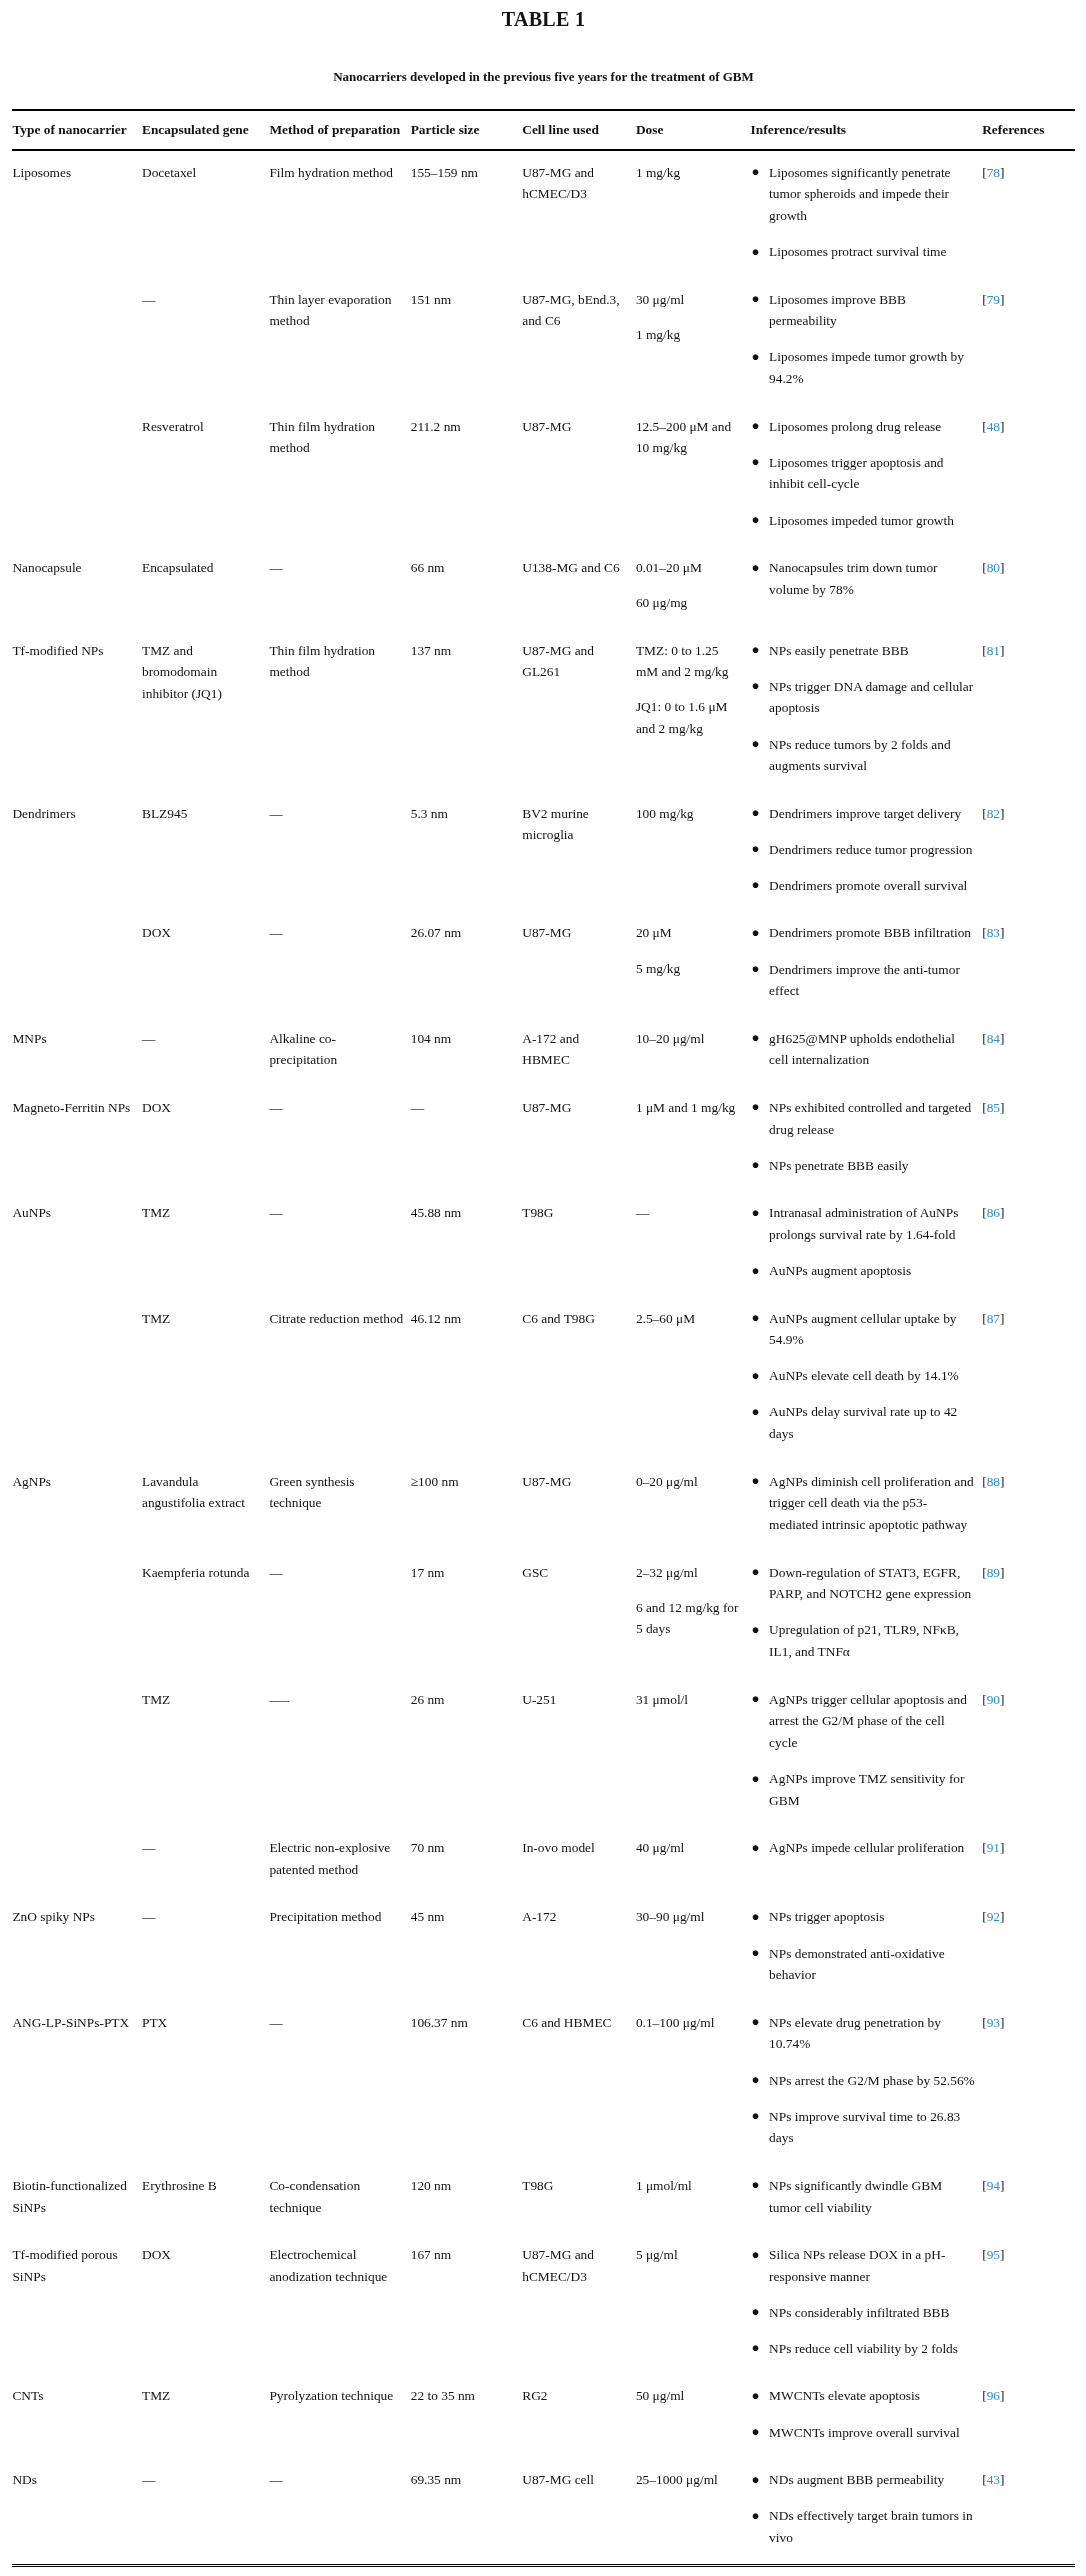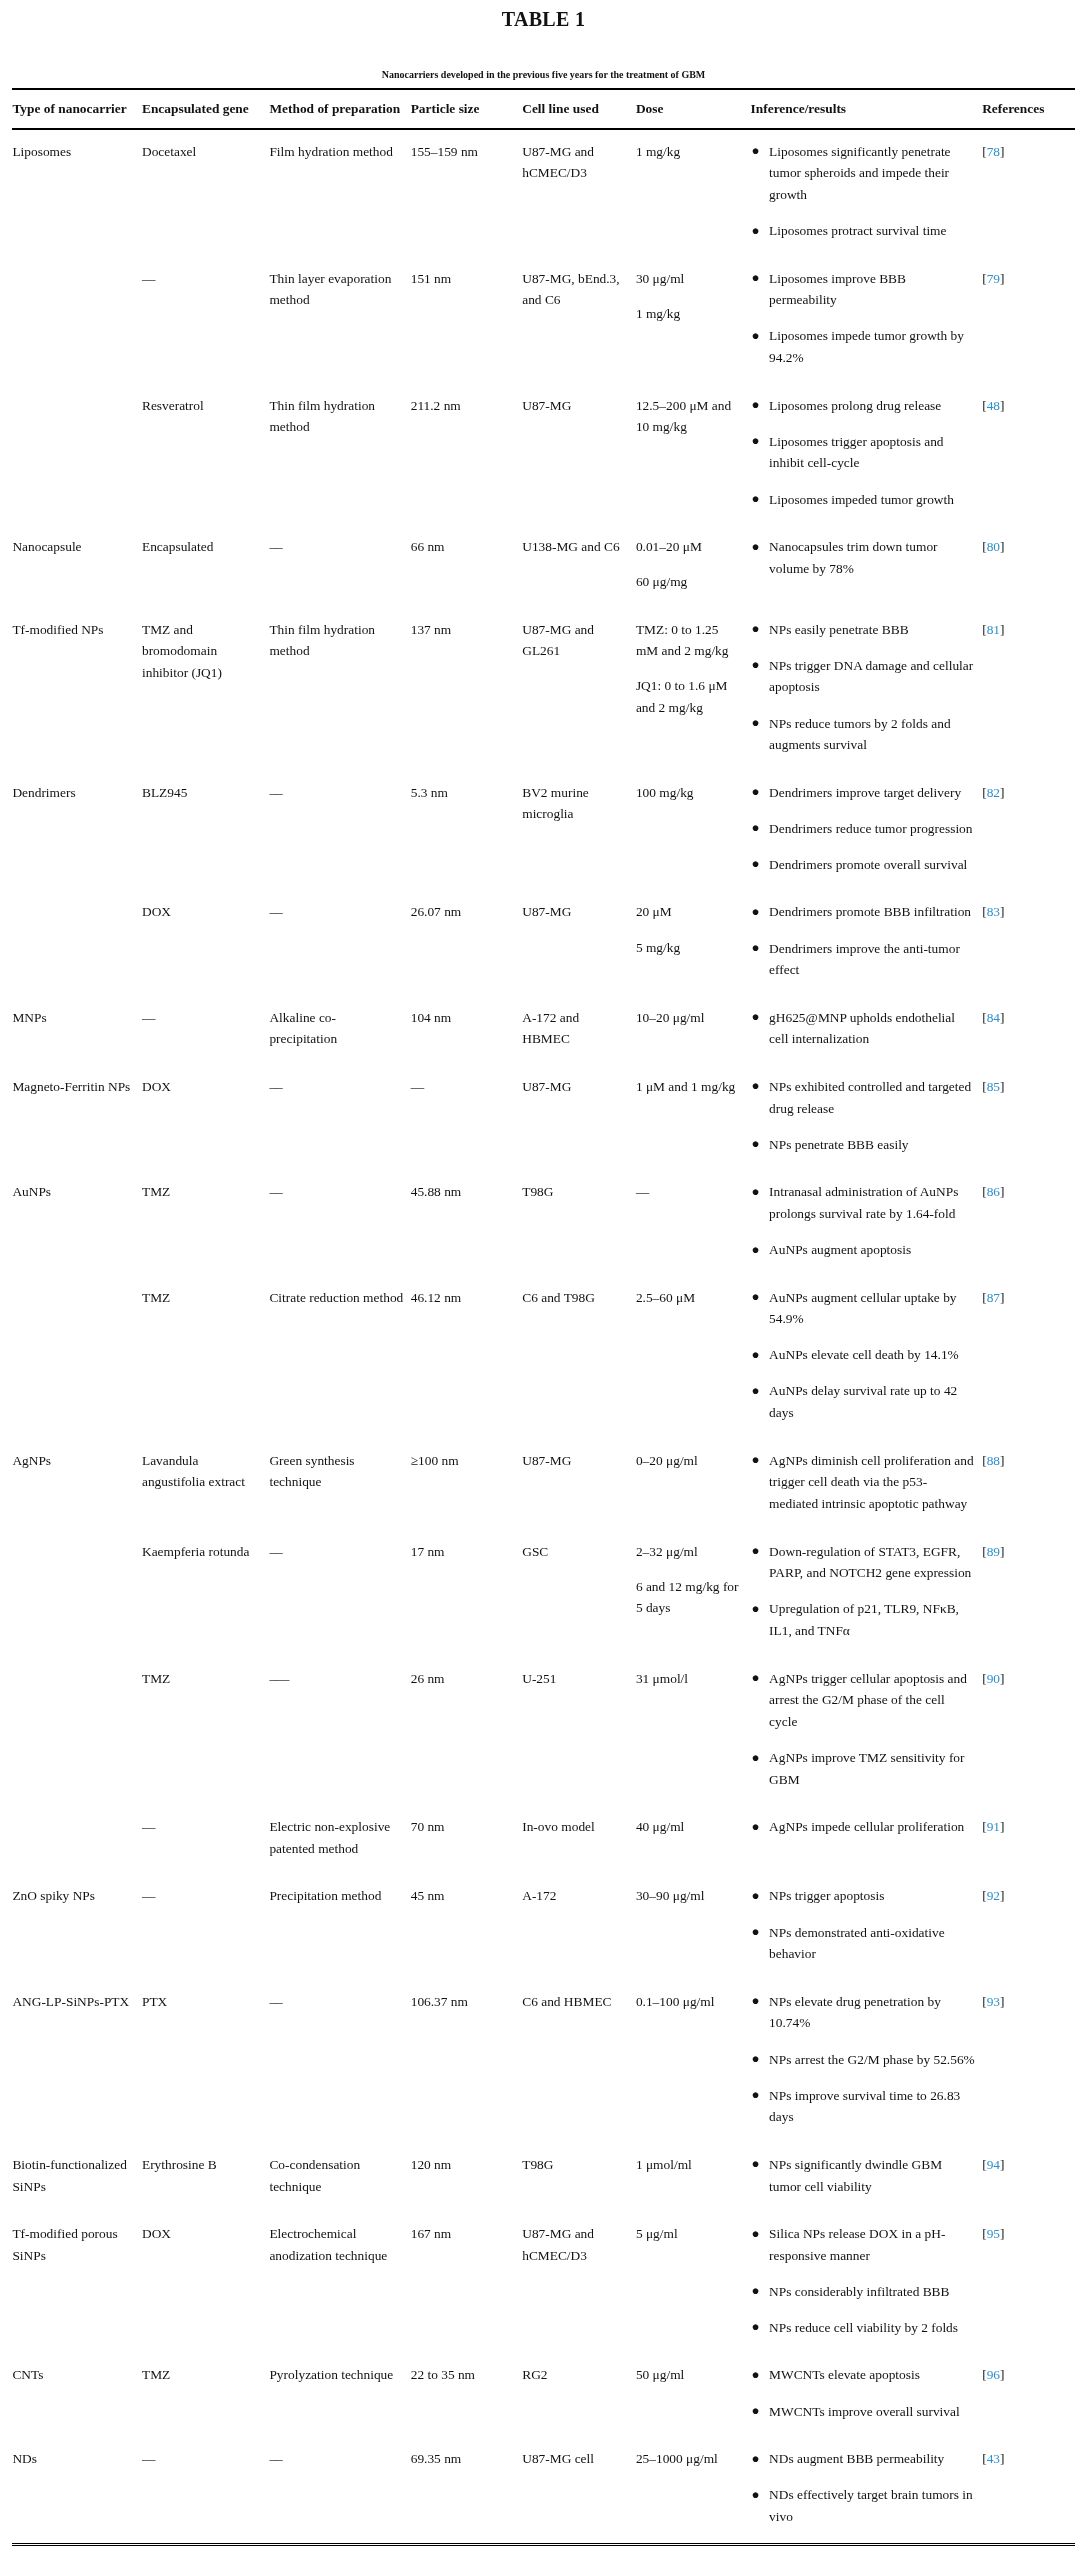--- a/index.html
+++ b/index.html
@@ -8,26 +8,26 @@
     font-family:"Liberation Serif","DejaVu Serif",serif;
     color:#121212;
     -webkit-font-smoothing:antialiased;
   }
   .page{padding:5.2px 12.4px 20.6px 12.4px;}
   .doc-title{
     text-align:center;font-weight:bold;font-size:20px;letter-spacing:0.3px;
     margin-top:3.1px;
   }
   .doc-subtitle{
-    text-align:center;font-weight:bold;font-size:10px;
+    text-align:center;font-weight:bold;font-size:13px;
     margin-top:38px;
   }
   table.paper-table{
     width:100%;
-    margin-top:8px;
+    margin-top:24px;
     border-collapse:collapse;
     table-layout:fixed;
     border-top:2.1px solid #000;
     border-bottom:3.6px double #000;
     font-size:13.4px;
     line-height:1.62;
   }
   thead th{
     text-align:left;vertical-align:top;font-weight:bold;
     padding:8.2px 7.2px 8.2px 0;

